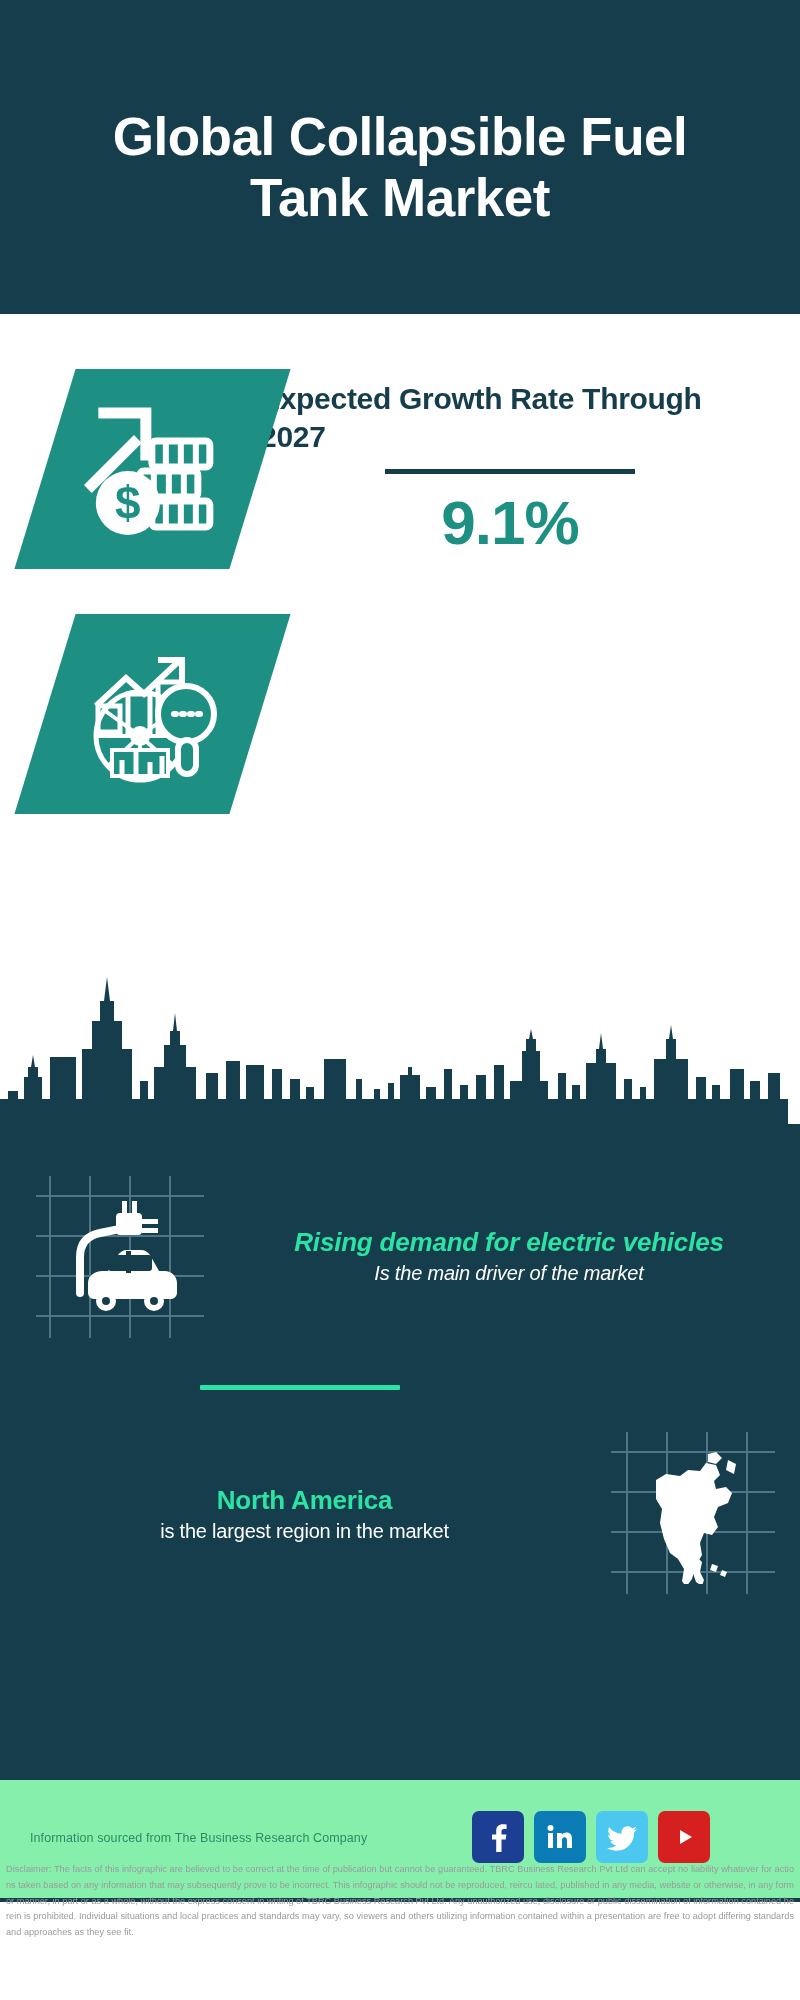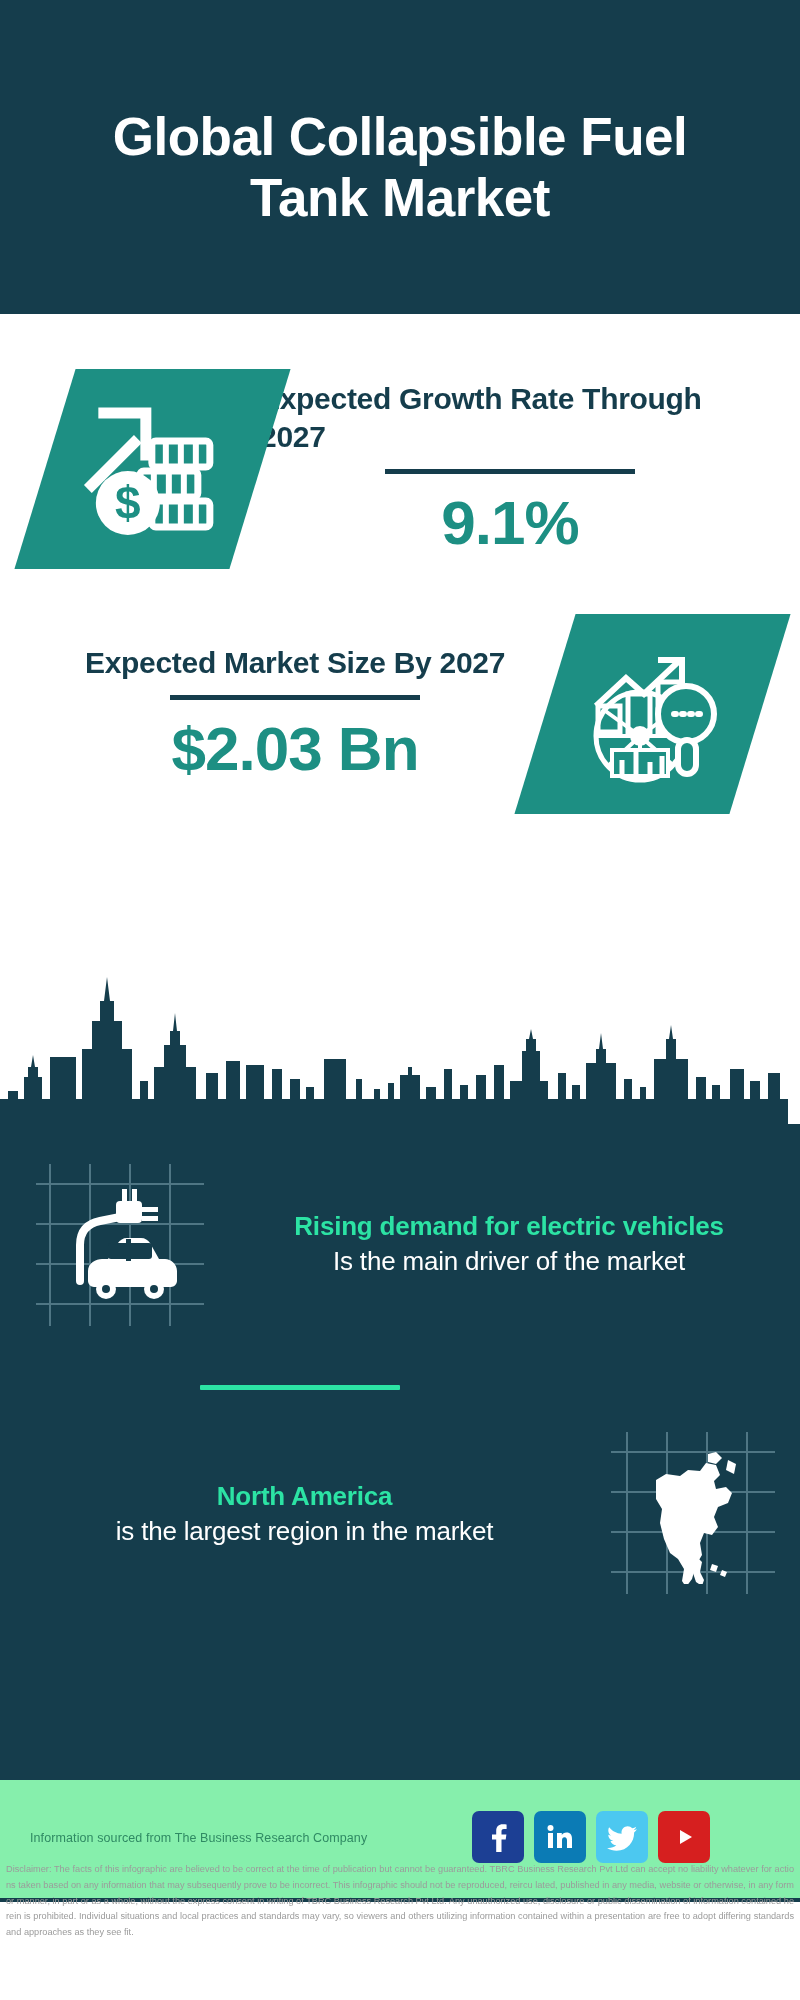--- a/index.html
+++ b/index.html
@@ -56,39 +56,39 @@
   
   .dark-mid{
     position:absolute;left:0;top:974px;width:800px;height:806px;
   }
   .skyline{position:absolute;left:0;top:0;width:800px;height:155px;display:block;}
   .dark-body{
     position:absolute;left:0;top:150px;width:800px;height:656px;background:#153d4c;
   }
 
   .fact{position:absolute;display:flex;align-items:center;width:800px;}
-  .fact-1{left:0;top:182px;}
+  .fact-1{left:0;top:194px;font-style:italic;}
   .fact-2{left:12px;top:452px;}
 
   .grid-icon{
     width:190px;height:175px;flex:0 0 190px;
     position:relative;
     display:flex;align-items:center;justify-content:center;
   }
   .grid-icon.left{margin-left:28px;}
   .grid-icon.right{margin-right:25px;}
   .grid-lines{position:absolute;left:0;top:0;width:190px;height:175px;}
 
   .fact-text{flex:1;text-align:center;padding:0 18px;}
   .fact-head{
     color:#2ce3a4;font-weight:bold;font-size:26px;line-height:1.34;
     letter-spacing:-0.2px;
   }
   .fact-sub{
-    color:#ffffff;font-weight:normal;font-size:26px;line-height:1.34;
+    color:#ffffff;font-weight:normal;font-size:20px;line-height:1.34;
     letter-spacing:-0.2px;
   }
 
   .mid-divider{
     position:absolute;left:200px;top:411px;width:200px;height:5px;background:#2ce3a4;
     border-radius:1px;
   }
 
   
   .footer{
@@ -145,25 +145,20 @@
         </svg>
       </div>
       <div class="stat-text">
         <div class="stat-label">Expected Growth Rate Through 2027</div>
         <div class="rule"></div>
         <div class="stat-value">9.1%</div>
       </div>
     </div>
 
     <div class="stat stat-2">
-      <div class="stat-text">
-        <div class="stat-label">Expected Market Size By 2027</div>
-        <div class="rule"></div>
-        <div class="stat-value">$2.03 Bn</div>
-      </div>
       <div class="shape">
         <svg width="150" height="140" viewBox="0 0 150 140" fill="none" xmlns="http://www.w3.org/2000/svg">
           <path d="M18 62 L48 34 L66 50 L100 18" stroke="#ffffff" stroke-width="6" fill="none"></path>
           <path d="M80 16 H104 V40" stroke="#ffffff" stroke-width="6" fill="none"></path>
           <rect x="20" y="62" width="22" height="26" stroke="#ffffff" stroke-width="5" fill="none"></rect>
           <rect x="50" y="50" width="22" height="38" stroke="#ffffff" stroke-width="5" fill="none"></rect>
           <rect x="80" y="38" width="22" height="50" stroke="#ffffff" stroke-width="5" fill="none"></rect>
           <circle cx="62" cy="92" r="44" stroke="#ffffff" stroke-width="5" fill="none"></circle>
           <path d="M62 92 L26 66 M62 92 L98 66 M62 92 L30 122 M62 92 L96 122 M62 92 L62 136 M62 92 L18 92 M62 92 L106 92" stroke="#ffffff" stroke-width="4"></path>
           <circle cx="62" cy="92" r="10" fill="#ffffff"></circle>

